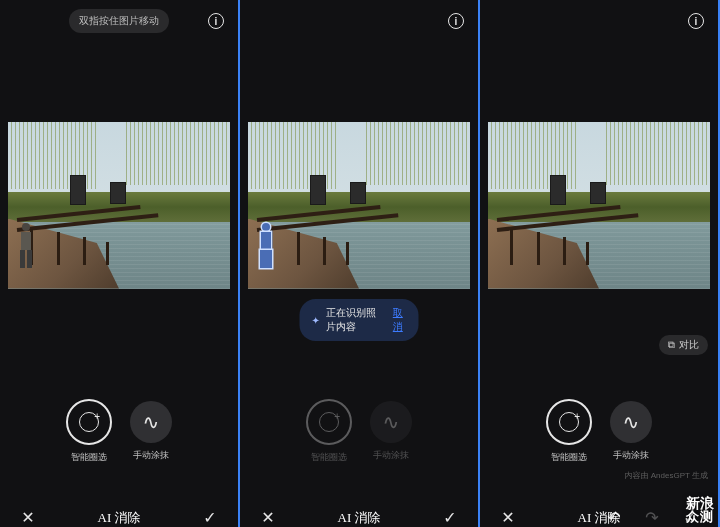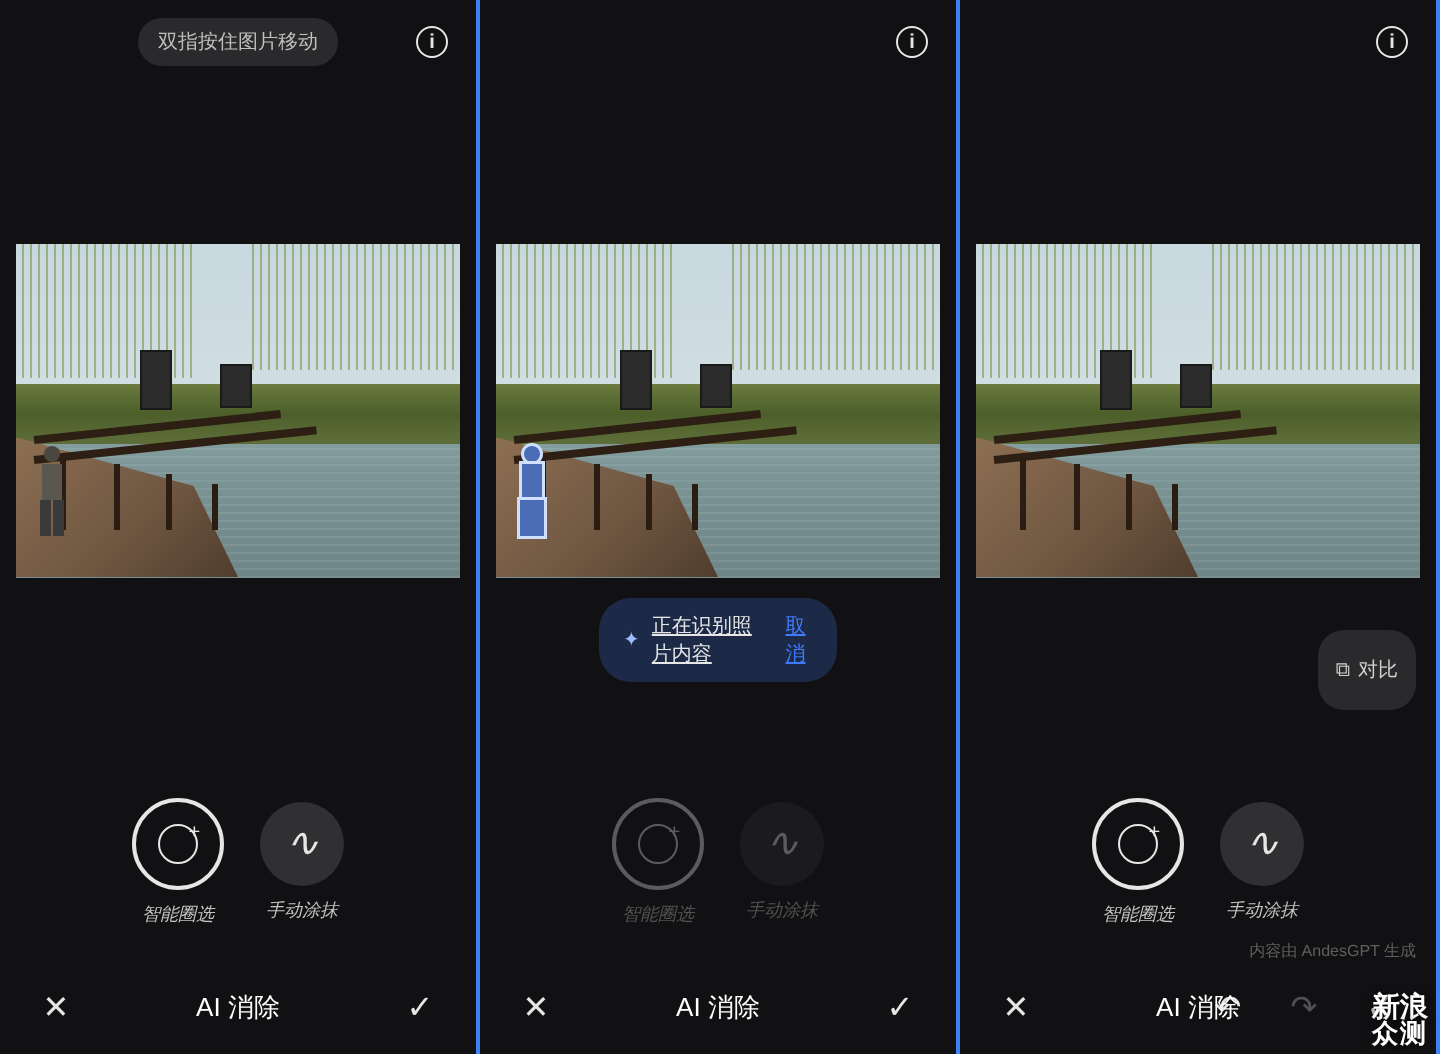--- a/index.html
+++ b/index.html
@@ -98,52 +98,52 @@
     bottom: 186px;
     background: #1d2a47;
     border-radius: 16px;
     padding: 7px 12px;
     display: flex;
     align-items: center;
     gap: 6px;
     font-size: 10px;
   }
   .spark { color:#9fbaff; }
-  .toast-txt { color:#e6e6e6;text-decoration:underline; }
+  .toast-txt { color:#e6e6e6; }
   .toast-cancel { color:#3d7bff; margin-left:6px;text-decoration:underline; }
   .compare-pill {
     position:absolute; right:10px; bottom:172px;
     background:#2a2a2c; color:#d0d0d0; font-size:10px;
-    padding:13px 9px; border-radius:13px;
+    padding:3px 9px; border-radius:13px;
     display:flex; align-items:center; gap:4px;
   }
   .tools {
     height: 100px;
     display: flex;
     align-items: center;
     justify-content: center;
     gap: 18px;
-    font-style: italic;
   }
   .tool { display:flex; flex-direction:column; align-items:center; gap:6px; }
   .tool-btn {
     width:42px; height:42px; border-radius:50%;
     background:#303033;
     display:flex; align-items:center; justify-content:center;
     color:#e6e6e6; font-size:18px;
   }
   .tool-btn.sel { background:transparent; border:2px solid #e6e6e6; width:46px; height:46px; }
   .tool-lbl { font-size:9px; color:#c2c2c2; }
   .dim .tool-btn, .dim .tool-lbl { opacity:0.35; }
   .bottombar {
     height: 46px;
-    display:flex; align-items:center; justify-content:space-between;
+    display:flex; align-items:flex-end; justify-content:space-between;
     padding: 0 18px;
     color:#e6e6e6;
     position:relative;
+    font-family:Liberation Serif, serif;
   }
   .bt-title { position:absolute; left:50%; transform:translateX(-50%);
     font-size:13px; font-weight:500; color:#fff; }
   .bt-ic { width:20px; height:20px; display:flex; align-items:center; justify-content:center; }
   .credit { position:absolute; bottom:46px; right:10px; font-size:8px; color:#5f5f5f; }
   .panel3 .bottombar { justify-content: space-between; gap:8px; }
   .panel3 .bt-group { display:flex; gap:18px; }
   .watermark {
     position:absolute; right:6px; bottom:4px;
     color:#fff; font-size:14px; font-weight:600;

